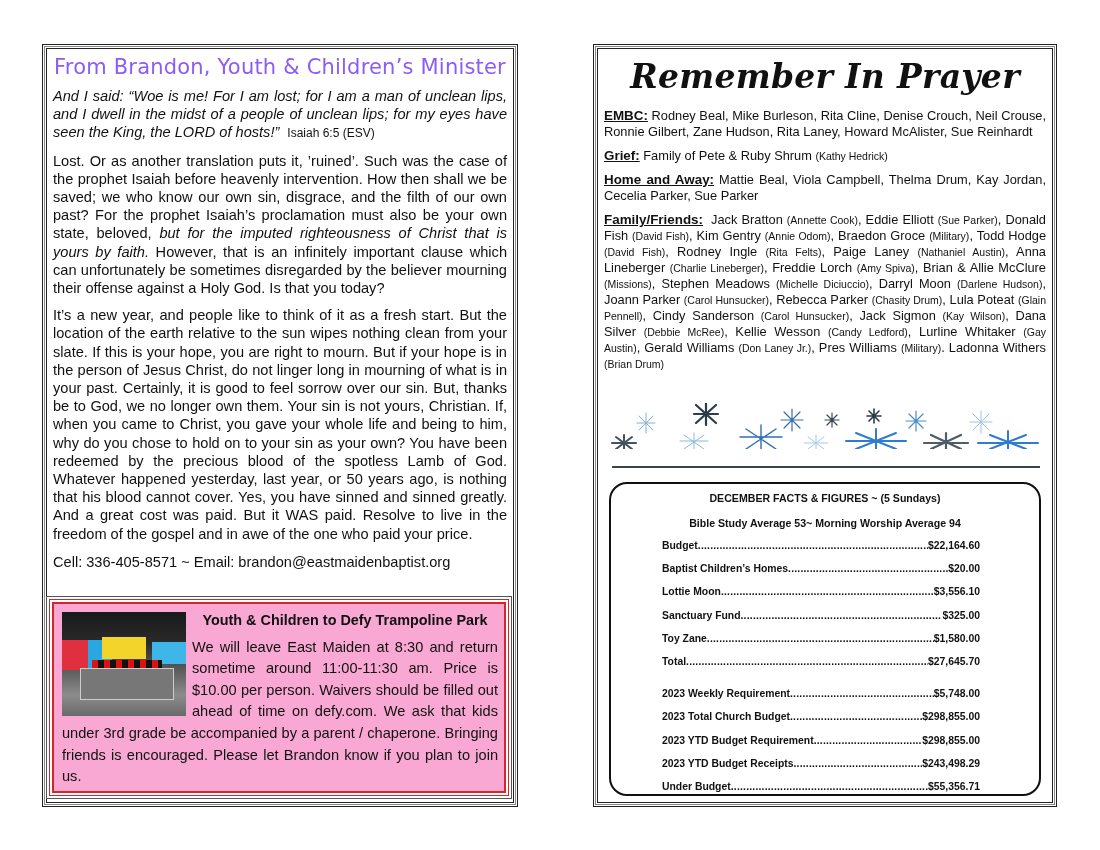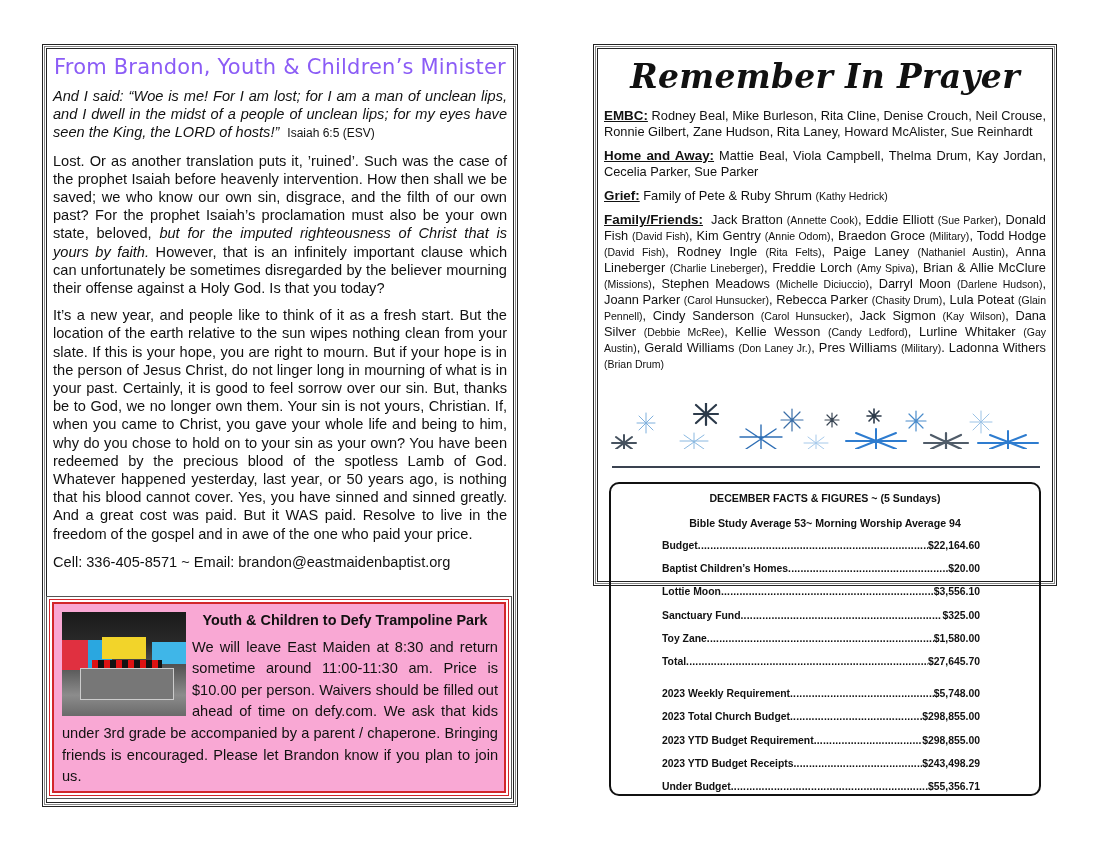--- a/index.html
+++ b/index.html
@@ -3,21 +3,21 @@
 <meta charset="utf-8">
 <style>
   html, body { margin:0; padding:0; }
   body { width:1100px; height:850px; background:#ffffff; position:relative; overflow:hidden;
          font-family:"Liberation Sans", sans-serif; color:#111; }
 
   .panel { position:absolute; box-sizing:border-box; background:#fff;
            border:1px solid #222; outline:1px solid #888; outline-offset:1px;
            box-shadow: 0 0 0 3px #fff, 0 0 0 4px #222; }
   #left-panel  { left:46px;  top:48px; width:468px; height:755px; }
-  #right-panel { left:597px; top:48px; width:456px; height:534px; }
+  #right-panel { left:597px; top:48px; width:456px; height:755px; }
 
   
   .left-title { font-family:"DejaVu Sans", sans-serif; font-size:21px; text-align:center;
                 margin:6px 0 0 0; letter-spacing:0.2px; color:#8b5cf6; }
   .left-body { padding:0 6px 0 6px; font-size:14.6px; line-height:18.2px; text-align:justify; }
   .left-body p { margin:0 0 9px 0; }
   .scripture { font-style:italic; margin-top:8px !important; }
   .scripture .ref { font-style:normal; font-size:12px; margin-left:8px; }
   .contact { margin-top:10px !important; }
 
@@ -43,21 +43,21 @@
                   font-size:33px; text-align:center; margin:8px 0 12px 0; letter-spacing:0.3px; color:#111; }
   .prayer-body { padding:0 6px; font-size:12.8px; line-height:16px; text-align:justify; }
   .prayer-body p { margin:0 0 8px 0; }
   .cat { font-weight:bold; text-decoration:underline; font-size:13.4px; }
   .paren { font-size:10.5px; }
 
   .snow { position:absolute; left:8px; top:354px; width:436px; height:46px; }
   .snow-line { position:absolute; left:14px; top:417px; width:428px; height:2px; background:#3a4250; }
 
   .facts { position:absolute; left:11px; top:433px; width:432px; height:314px; box-sizing:border-box;
-           border:2.5px solid #111; border-radius:10px; padding:8px 0 0 0;
+           border:2.5px solid #111; border-radius:18px; padding:8px 0 0 0;
            font-family:"Liberation Sans", sans-serif; font-weight:bold; font-size:10.4px; }
   .facts .fhead { text-align:center; font-size:10.6px; margin:0 0 13px 0; }
   .facts .fsub { text-align:center; font-size:10.6px; margin:0 0 11px 0; }
   .frow { display:flex; width:318px; margin:0 0 12.2px 51px; white-space:nowrap; overflow:hidden;align-items:flex-end; }
   .frow .lbl { flex:0 0 auto; }
   .frow .dots { flex:1 1 auto; overflow:hidden; }
   .frow .dots::after { content:"................................................................................................................................"; letter-spacing:0.2px; }
   .frow .val { flex:0 0 auto; }
   .fgap { height:9px; }
 </style>
@@ -86,22 +86,22 @@
       <div class="event-title">Youth &amp; Children to Defy Trampoline Park</div>
       <div>We will leave East Maiden at 8:30 and return sometime around 11:00-11:30 am. Price is $10.00 per person. Waivers should be filled out ahead of time on defy.com. We ask that kids under 3rd grade be accompanied by a parent / chaperone. Bringing friends is encouraged. Please let Brandon know if you plan to join us.</div>
     </div>
   </div>
 </div>
 
 <div id="right-panel" class="panel">
   <div class="prayer-title">Remember In Prayer</div>
   <div class="prayer-body">
     <p><span class="cat">EMBC:</span> <span>Rodney Beal,  Mike Burleson, Rita Cline, Denise Crouch, Neil Crouse, Ronnie Gilbert, Zane Hudson, Rita Laney, Howard McAlister, Sue Reinhardt</span></p>
+    <p><span class="cat">Grief:</span> <span>Family of Pete &amp; Ruby Shrum</span> <span class="paren">(Kathy Hedrick)</span></p>
     <p><span class="cat">Home and Away:</span> <span>Mattie Beal, Viola Campbell, Thelma Drum, Kay Jordan, Cecelia Parker, Sue Parker</span></p>
-    <p><span class="cat">Grief:</span> <span>Family of Pete &amp; Ruby Shrum</span> <span class="paren">(Kathy Hedrick)</span></p>
     <p id="family-friends"><span class="cat">Family/Friends:</span>&nbsp; <span>Jack Bratton</span> <span class="paren">(Annette Cook)</span><span>, </span><span>Eddie Elliott</span> <span class="paren">(Sue Parker)</span><span>, </span><span>Donald Fish</span> <span class="paren">(David Fish)</span><span>, </span><span>Kim Gentry</span> <span class="paren">(Annie Odom)</span><span>, </span><span>Braedon Groce</span> <span class="paren">(Military)</span><span>, </span><span>Todd Hodge</span> <span class="paren">(David Fish)</span><span>, </span><span>Rodney Ingle</span> <span class="paren">(Rita Felts)</span><span>, </span><span>Paige Laney</span> <span class="paren">(Nathaniel Austin)</span><span>, </span><span>Anna Lineberger</span> <span class="paren">(Charlie Lineberger)</span><span>, </span><span>Freddie Lorch</span> <span class="paren">(Amy Spiva)</span><span>, </span><span>Brian &amp; Allie McClure</span> <span class="paren">(Missions)</span><span>, </span><span>Stephen Meadows</span> <span class="paren">(Michelle Diciuccio)</span><span>, </span><span>Darryl Moon</span> <span class="paren">(Darlene Hudson)</span><span>, </span><span>Joann Parker</span> <span class="paren">(Carol Hunsucker)</span><span>, </span><span>Rebecca Parker</span> <span class="paren">(Chasity Drum)</span><span>, </span><span>Lula Poteat</span> <span class="paren">(Glain Pennell)</span><span>, </span><span>Cindy Sanderson</span> <span class="paren">(Carol Hunsucker)</span><span>, </span><span>Jack Sigmon</span> <span class="paren">(Kay Wilson)</span><span>, </span><span>Dana Silver</span> <span class="paren">(Debbie McRee)</span><span>, </span><span>Kellie Wesson</span> <span class="paren">(Candy Ledford)</span><span>, </span><span>Lurline  Whitaker</span> <span class="paren">(Gay Austin)</span><span>, </span><span>Gerald Williams</span> <span class="paren">(Don Laney Jr.)</span><span>, </span><span>Pres Williams</span> <span class="paren">(Military)</span><span>. </span><span>Ladonna Withers</span> <span class="paren">(Brian Drum)</span><span></span></p>
   </div>
 
   <svg class="snow" viewBox="0 0 436 46" preserveAspectRatio="none">
     <g fill="none" stroke-linecap="round">
       <g stroke="#7fb0dd" stroke-width="1">
           <path d="M40 30 L40 10 M31 20 L49 20 M33 13 L47 27 M47 13 L33 27"></path>
         </g>
       <g stroke="#2c3a4a" stroke-width="2.2">
           <path d="M100 22 L100 0 M88 11 L112 11 M90 2 L110 20 M110 2 L90 20"></path>

